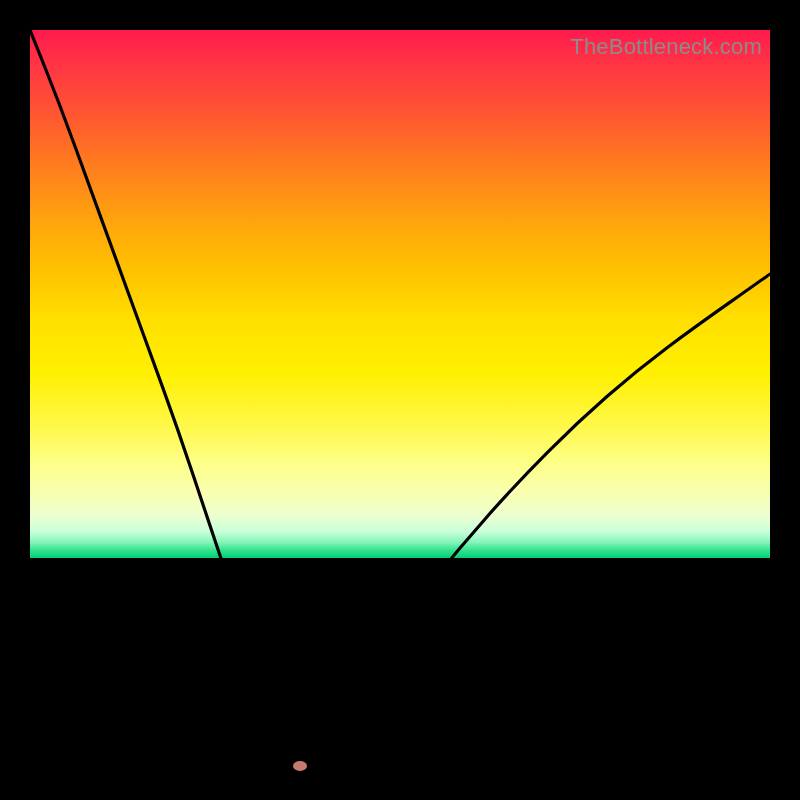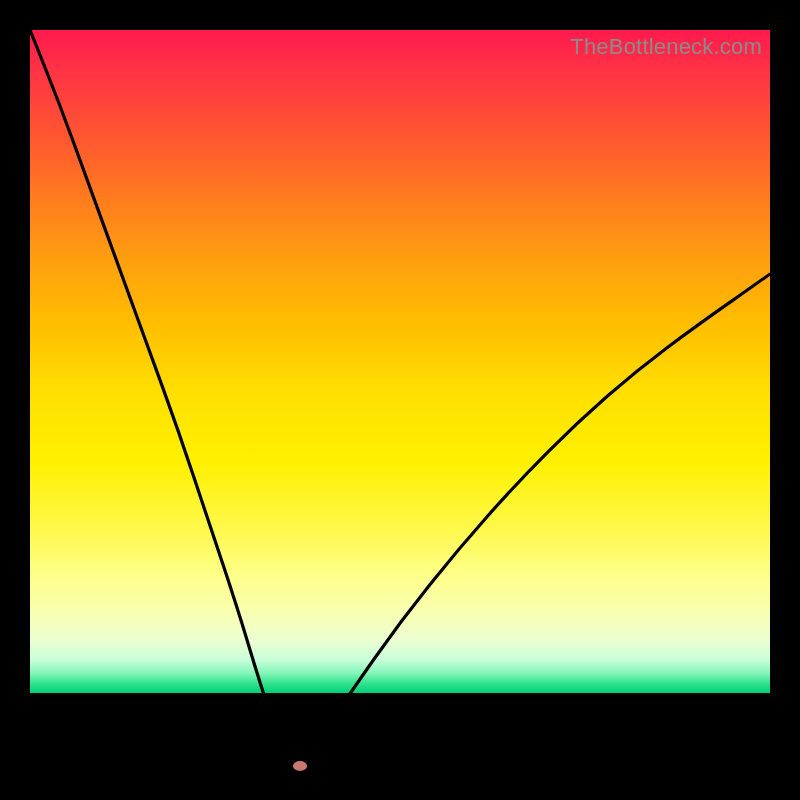--- a/index.html
+++ b/index.html
@@ -8,21 +8,21 @@
     width: 800px;
     height: 800px;
     background: #000;
     position: relative;
   }
   .plot {
     position: absolute;
     left: 30px;
     top: 30px;
     width: 740px;
-    height: 663px;
+    height: 528px;
     background: linear-gradient(to bottom,
       #ff1a4d 0%,
       #ff3345 6%,
       #ff5233 15%,
       #ff7a1f 25%,
       #ffa00f 35%,
       #ffc000 45%,
       #ffe000 55%,
       #fff000 65%,
       #fff84a 75%,

